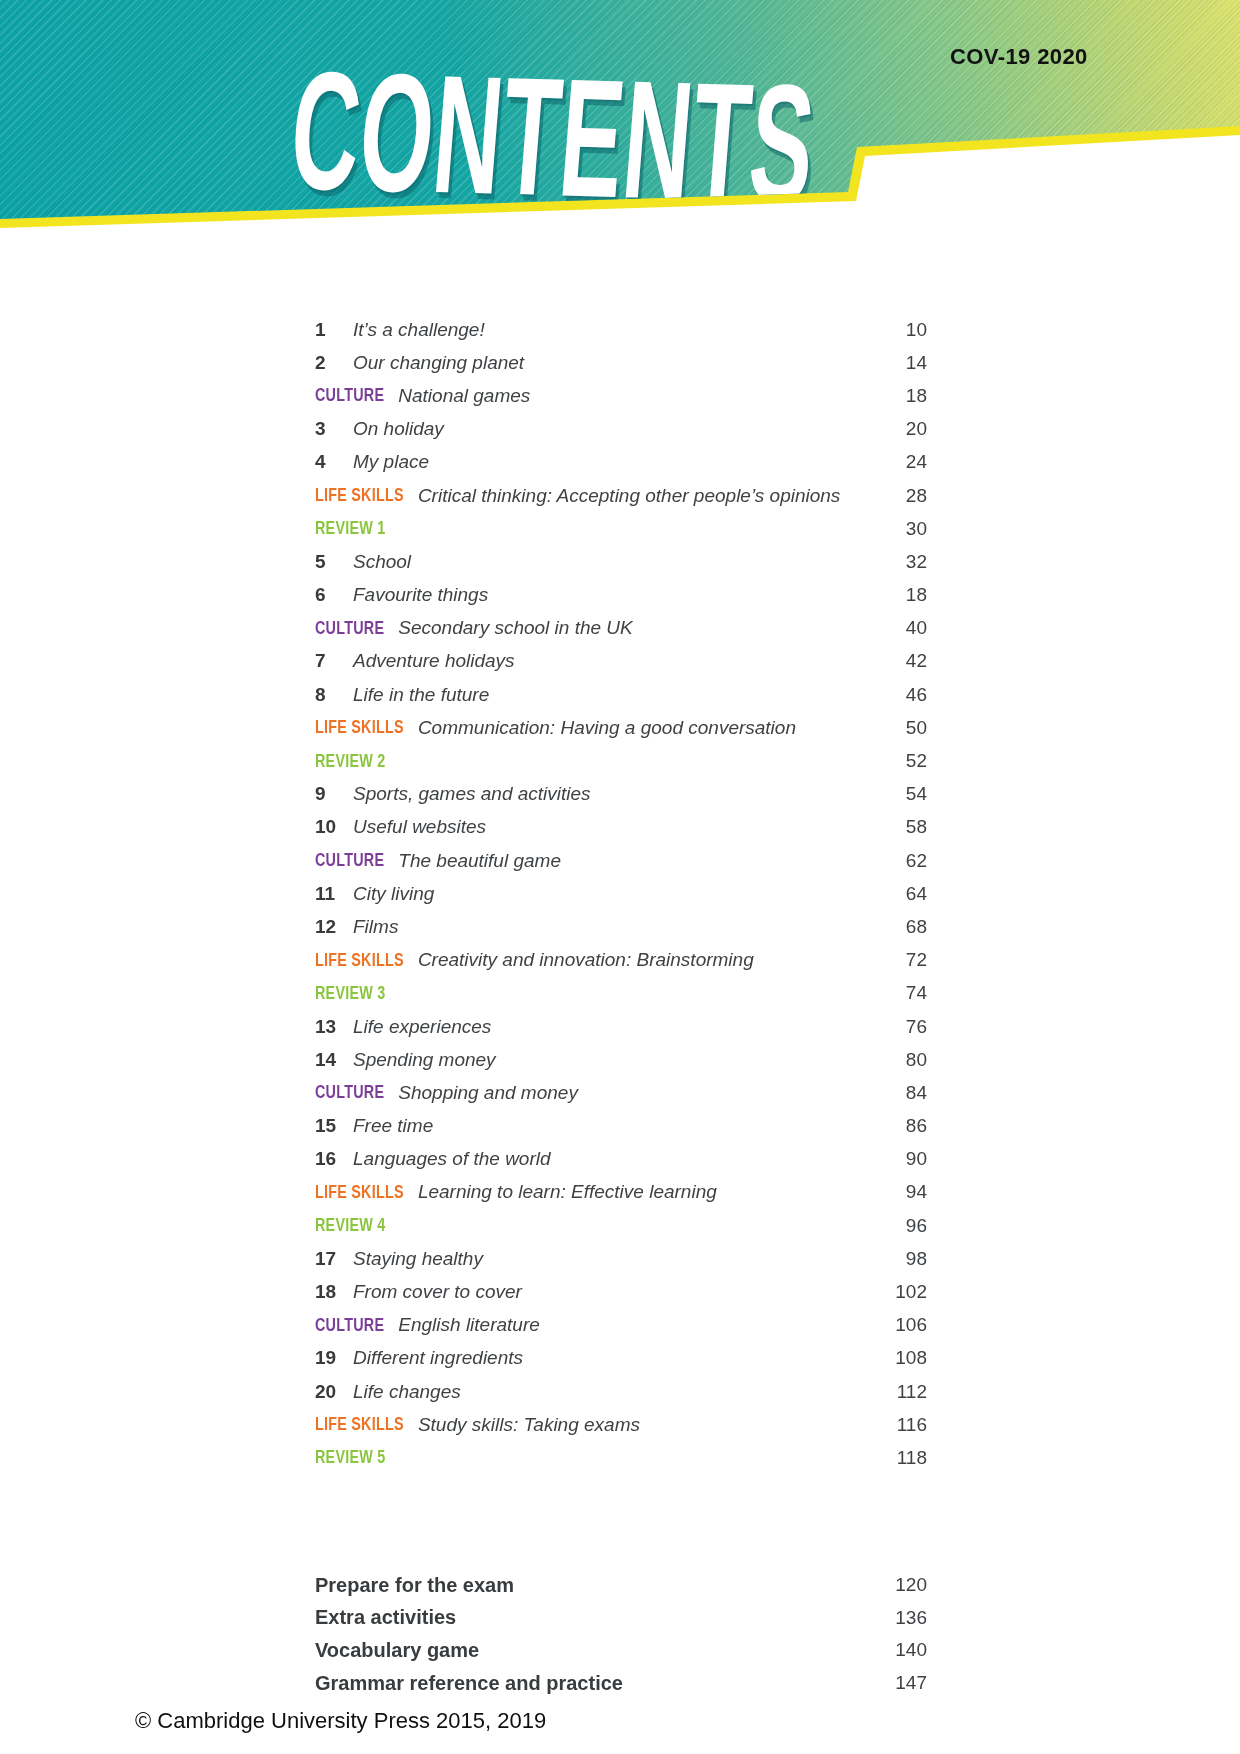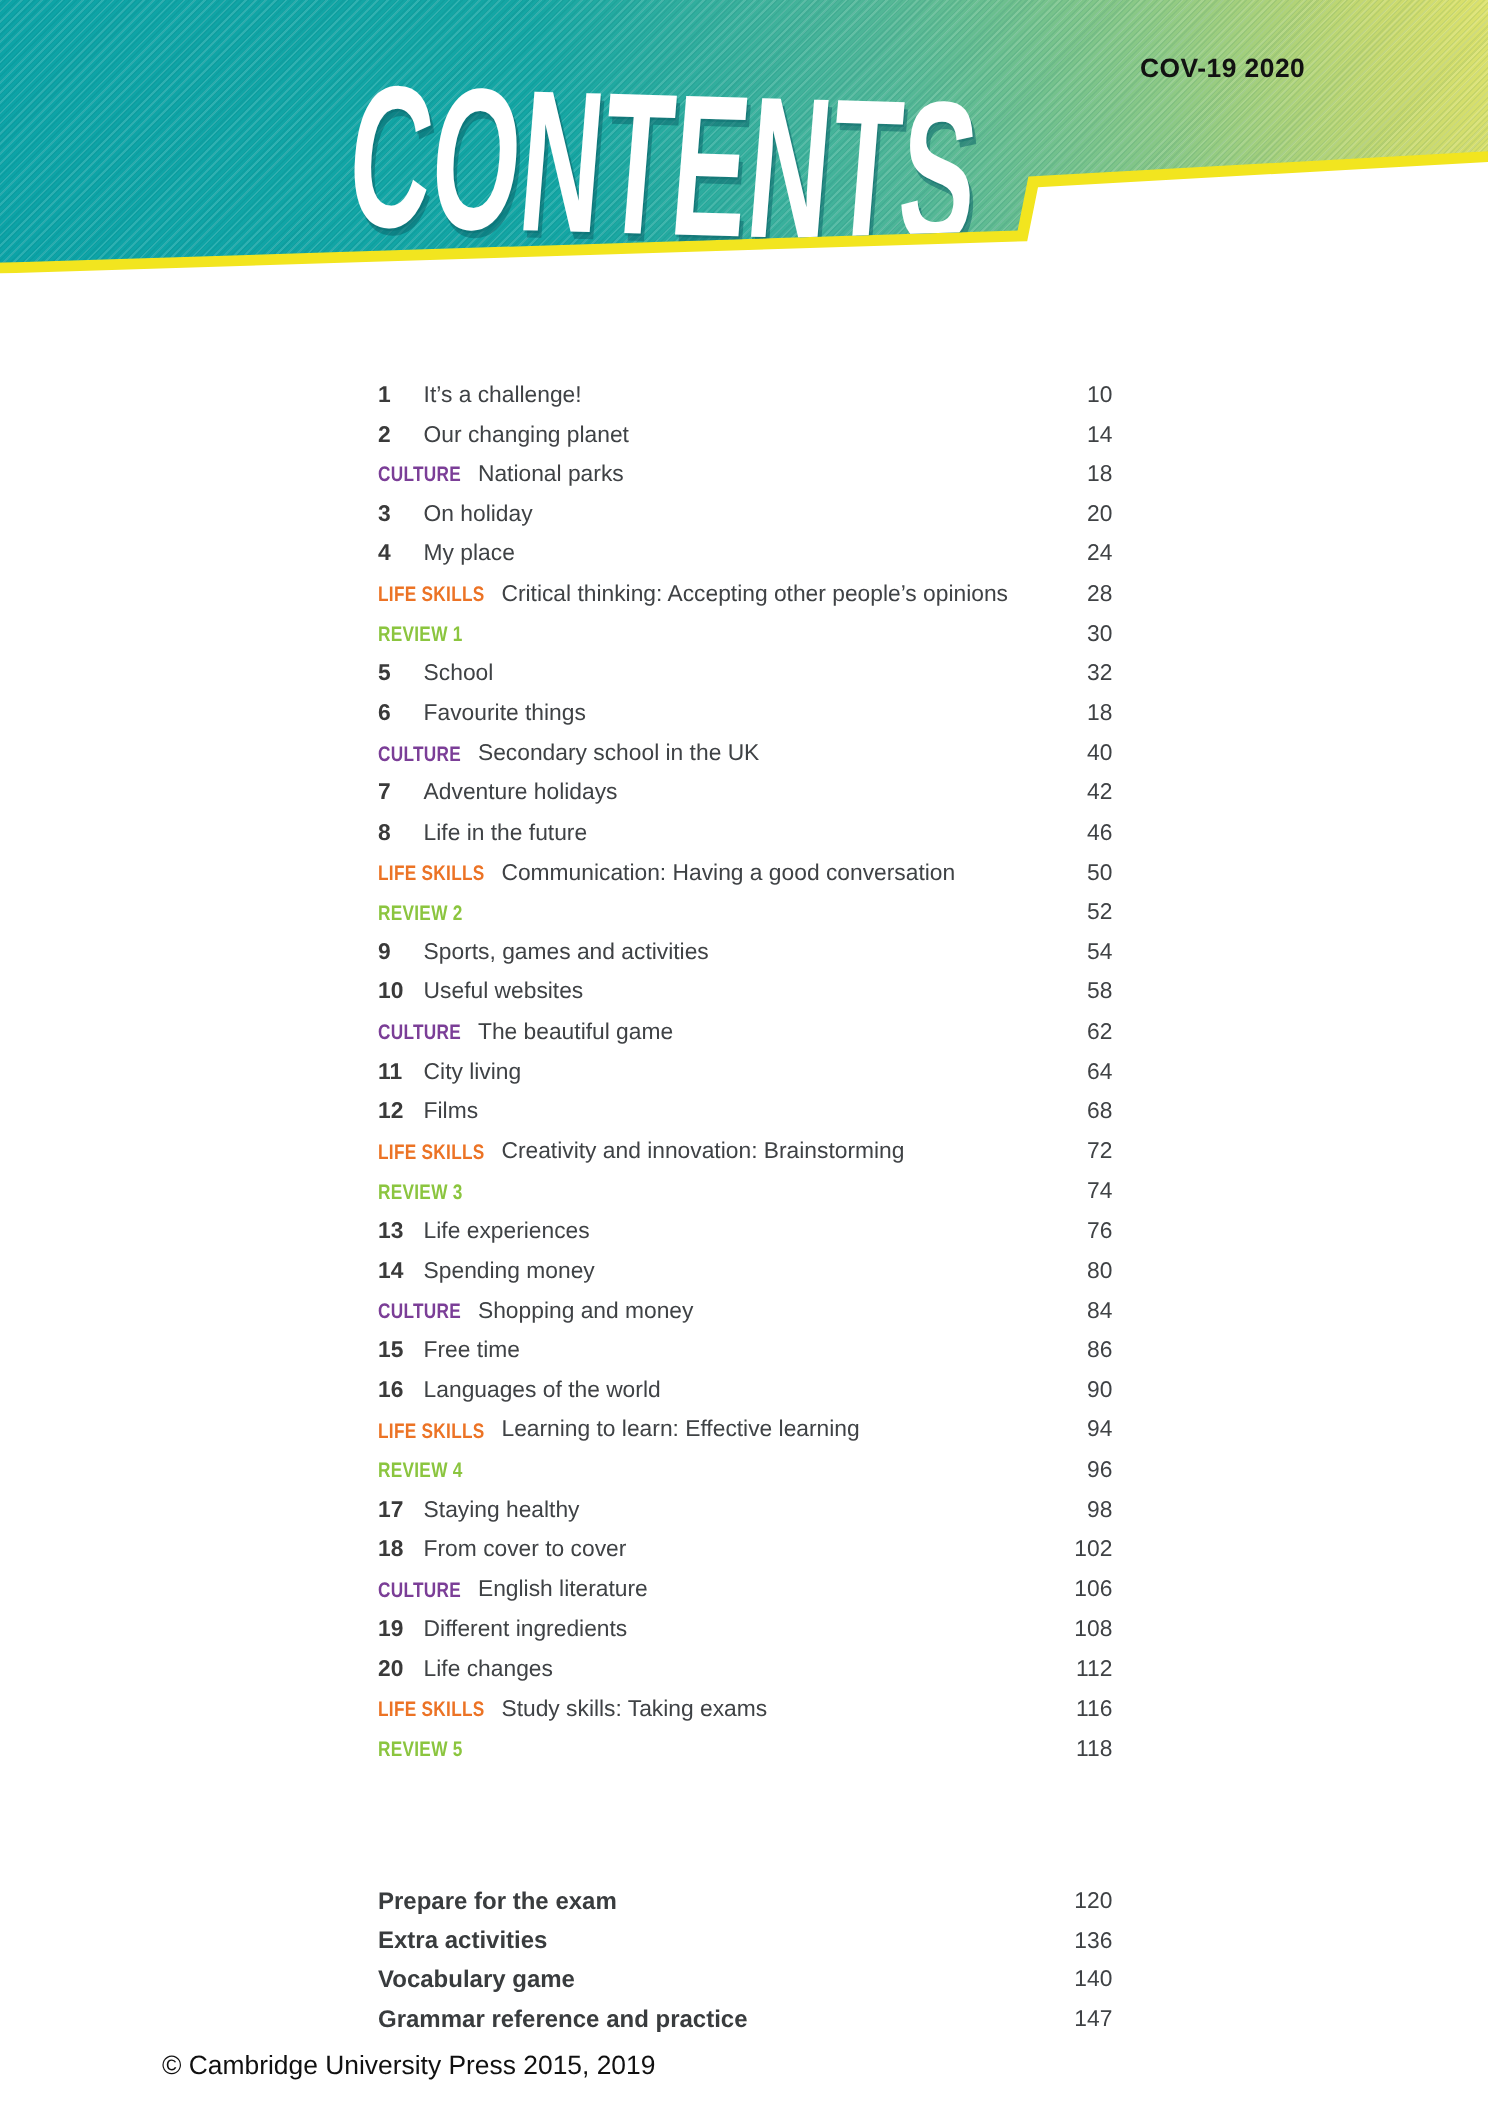--- a/index.html
+++ b/index.html
@@ -40,21 +40,21 @@
     font-size:22px; font-weight:700; color:#121212; letter-spacing:0.4px;
     white-space:nowrap;
   }
 
   
   .toc { position:absolute; left:315px; top:313px; width:612px; }
   .t-row { height:33.2px; display:flex; align-items:center; }
   .num {
     flex:0 0 38px; font-weight:700; font-size:19px; color:#3a3a3a;
   }
-  .row-title { font-size:19px; color:#3f4245; white-space:nowrap; }
+  .row-title { font-size:19px; color:#3f4245; white-space:nowrap;font-style:italic; }
   .label {
     display:inline-block; font-weight:700; font-size:17.5px;
     letter-spacing:0.3px; white-space:nowrap;
     transform: scaleX(0.82); transform-origin:0 50%;
   }
   .label.culture    { color: var(--culture-color, #7b3e97); }
   .label.lifeskills { color: var(--lifeskills-color, #ec7325); }
   .label.review     { color: var(--review-color, #8bc53f); }
   .page-num { margin-left:auto; font-size:19px; color:#3f4245; }
 
@@ -89,21 +89,21 @@
         <span class="row-title">It’s a challenge!</span>
         <span class="page-num">10</span>
       </div>
       <div class="t-row">
         <span class="num">2</span>
         <span class="row-title">Our changing planet</span>
         <span class="page-num">14</span>
       </div>
       <div class="t-row">
         <span class="label culture" style="margin-right: -1.12px;">CULTURE</span>
-        <span class="row-title">National parks</span>
+        <span class="row-title">National games</span>
         <span class="page-num">18</span>
       </div>
       <div class="t-row">
         <span class="num">3</span>
         <span class="row-title">On holiday</span>
         <span class="page-num">20</span>
       </div>
       <div class="t-row">
         <span class="num">4</span>
         <span class="row-title">My place</span>

